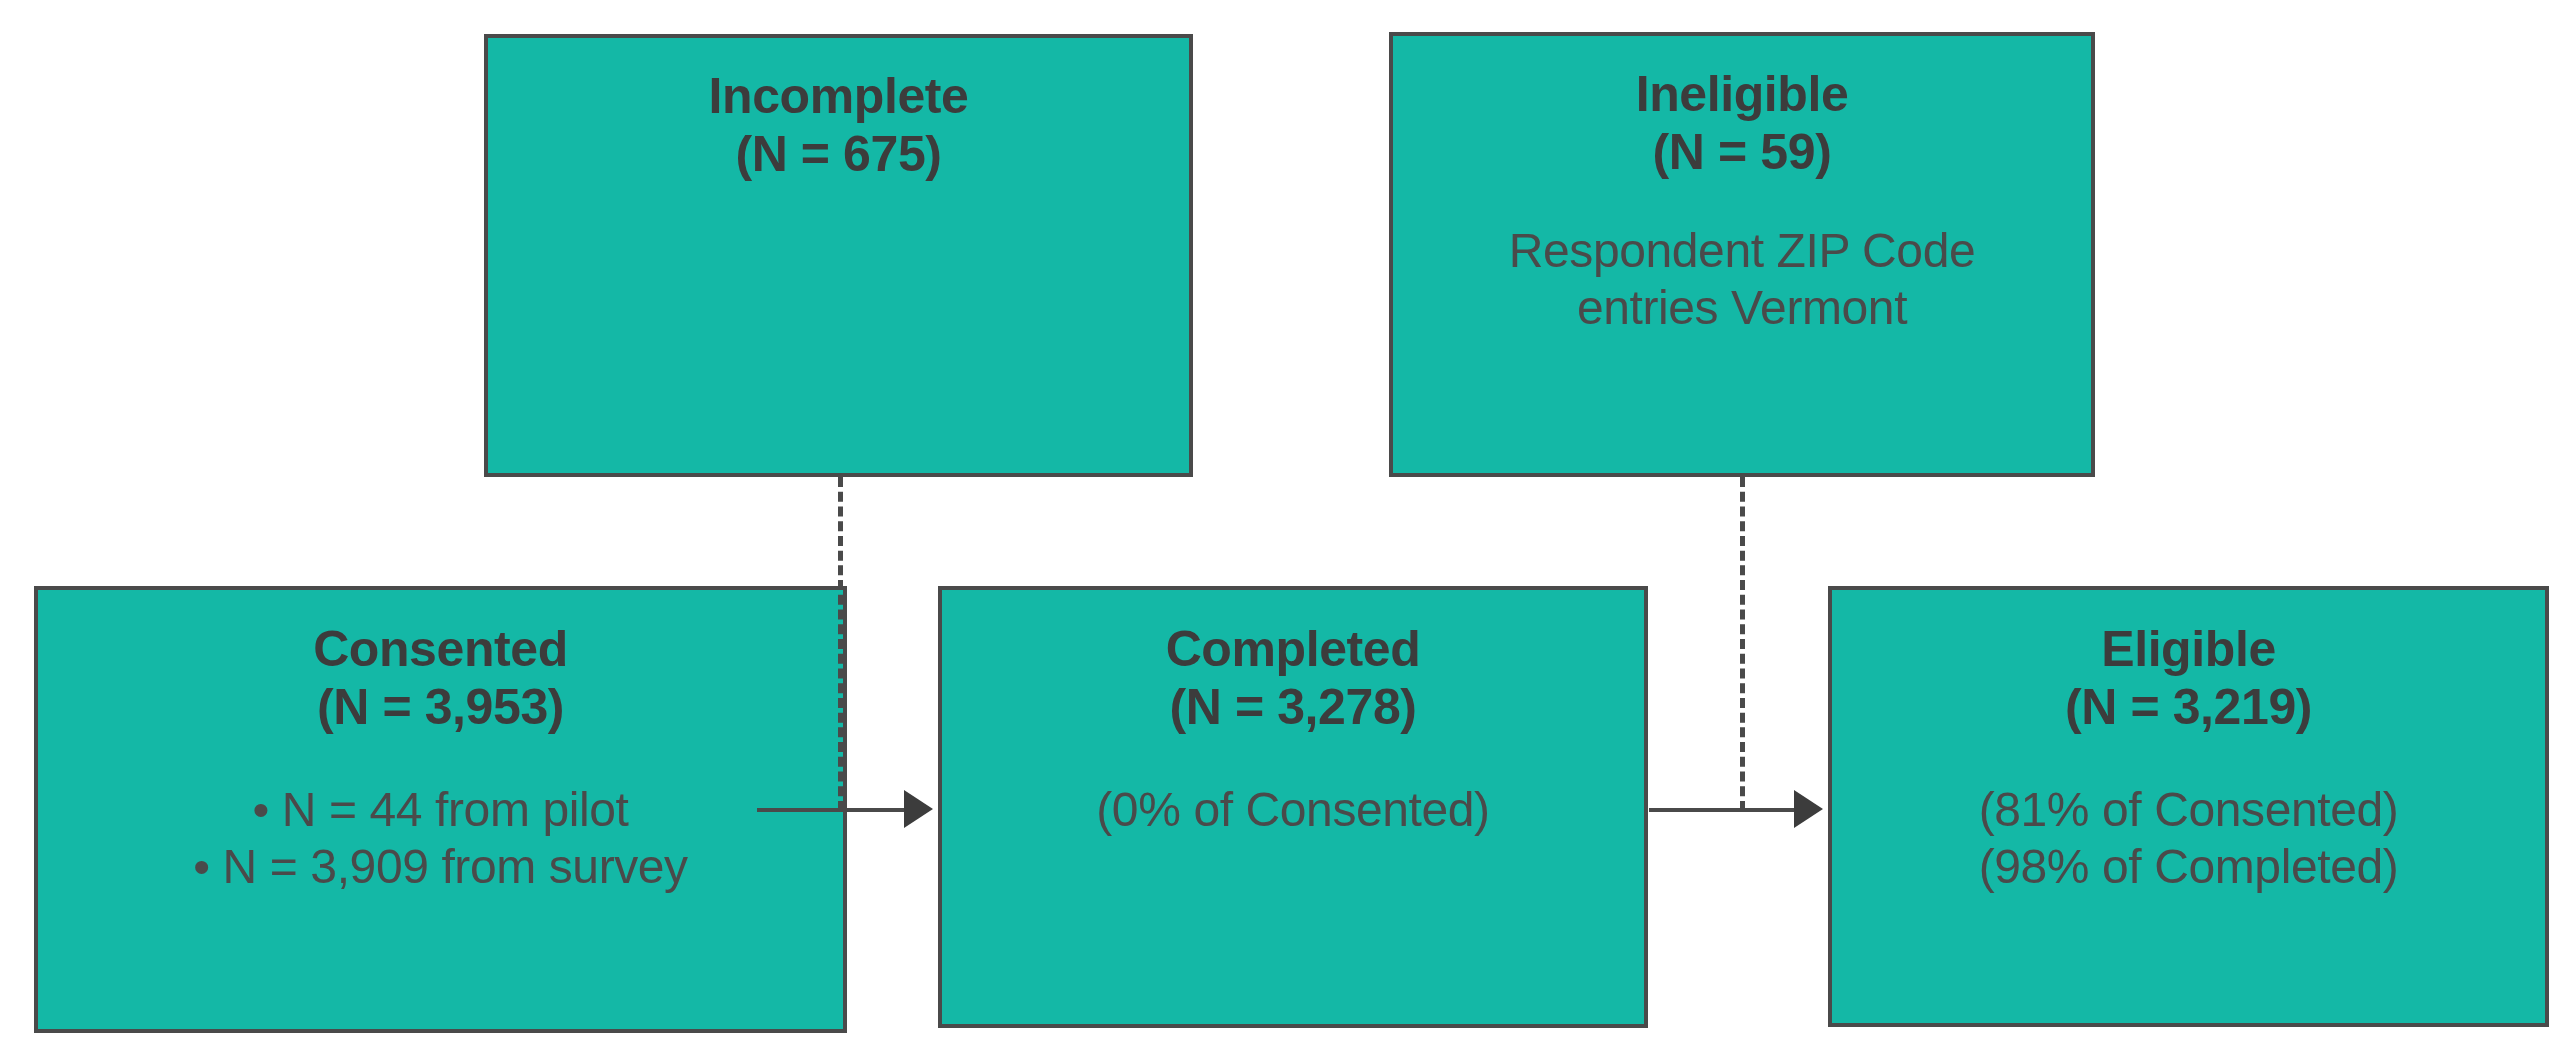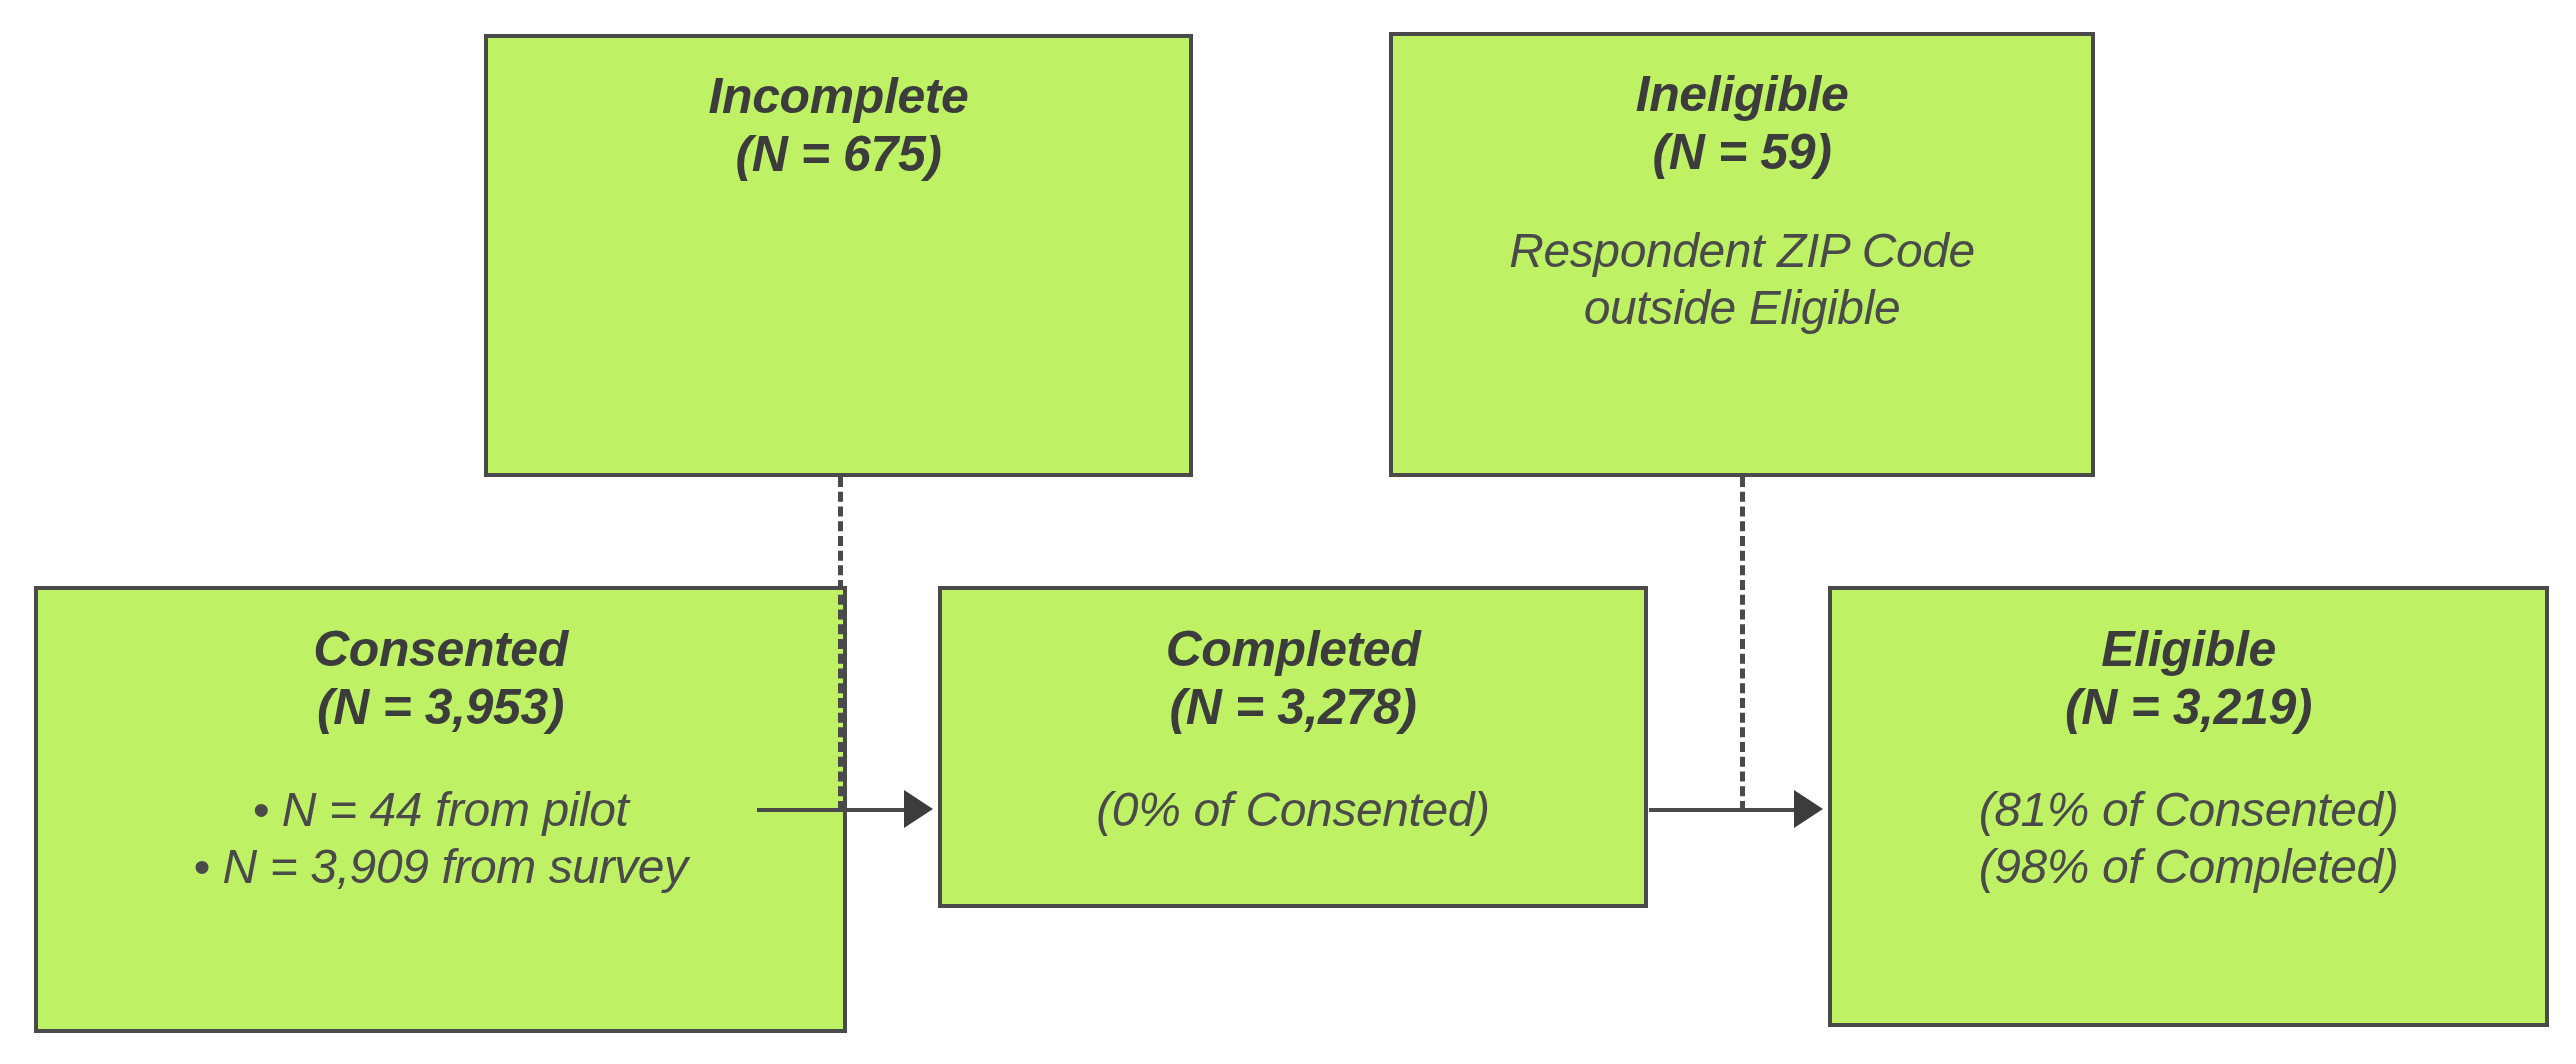--- a/index.html
+++ b/index.html
@@ -17,27 +17,26 @@
     height: 1065px;
     background: #ffffff;
     overflow: hidden;
   }
 
   
   .flow-box {
     position: absolute;
     box-sizing: border-box;
     border: 4px solid #4a4a4a;
-    background: #bef264;
+    background: #14b8a6;
     display: flex;
     flex-direction: column;
     align-items: center;
     text-align: center;
     color: #3c3c3c;
-    font-style: italic;
   }
 
   .box-title {
     font-weight: bold;
     font-size: 50px;
     line-height: 1.16;
     letter-spacing: -0.4px;
     white-space: pre-line;
   }
 
@@ -63,21 +62,21 @@
   }
   #box-ineligible .box-detail { margin-top: 42px; }
 
   #box-consented {
     left: 34px;   top: 586px; width: 813px;  height: 447px;
     padding-top: 30px;
   }
   #box-consented .box-detail { margin-top: 46px; }
 
   #box-completed {
-    left: 938px; top: 586px; width: 710px;  height: 322px;
+    left: 938px; top: 586px; width: 710px;  height: 442px;
     padding-top: 30px;
   }
   #box-completed .box-detail { margin-top: 46px; }
 
   #box-eligible {
     left: 1828px; top: 586px; width: 721px;  height: 441px;
     padding-top: 30px;
     text-align: center;
   }
   #box-eligible .box-detail { margin-top: 46px; }
@@ -117,21 +116,21 @@
 
   <div class="flow-box" id="box-incomplete">
     <div class="box-title">Incomplete
 (N = 675)</div>
   </div>
 
   <div class="flow-box" id="box-ineligible">
     <div class="box-title">Ineligible
 (N = 59)</div>
     <div class="box-detail">Respondent ZIP Code
-outside Eligible</div>
+entries Vermont</div>
   </div>
 
   <div class="flow-box" id="box-consented">
     <div class="box-title">Consented
 (N = 3,953)</div>
     <div class="box-detail">• N = 44 from pilot
 • N = 3,909 from survey</div>
   </div>
 
   <div class="flow-box" id="box-completed">

